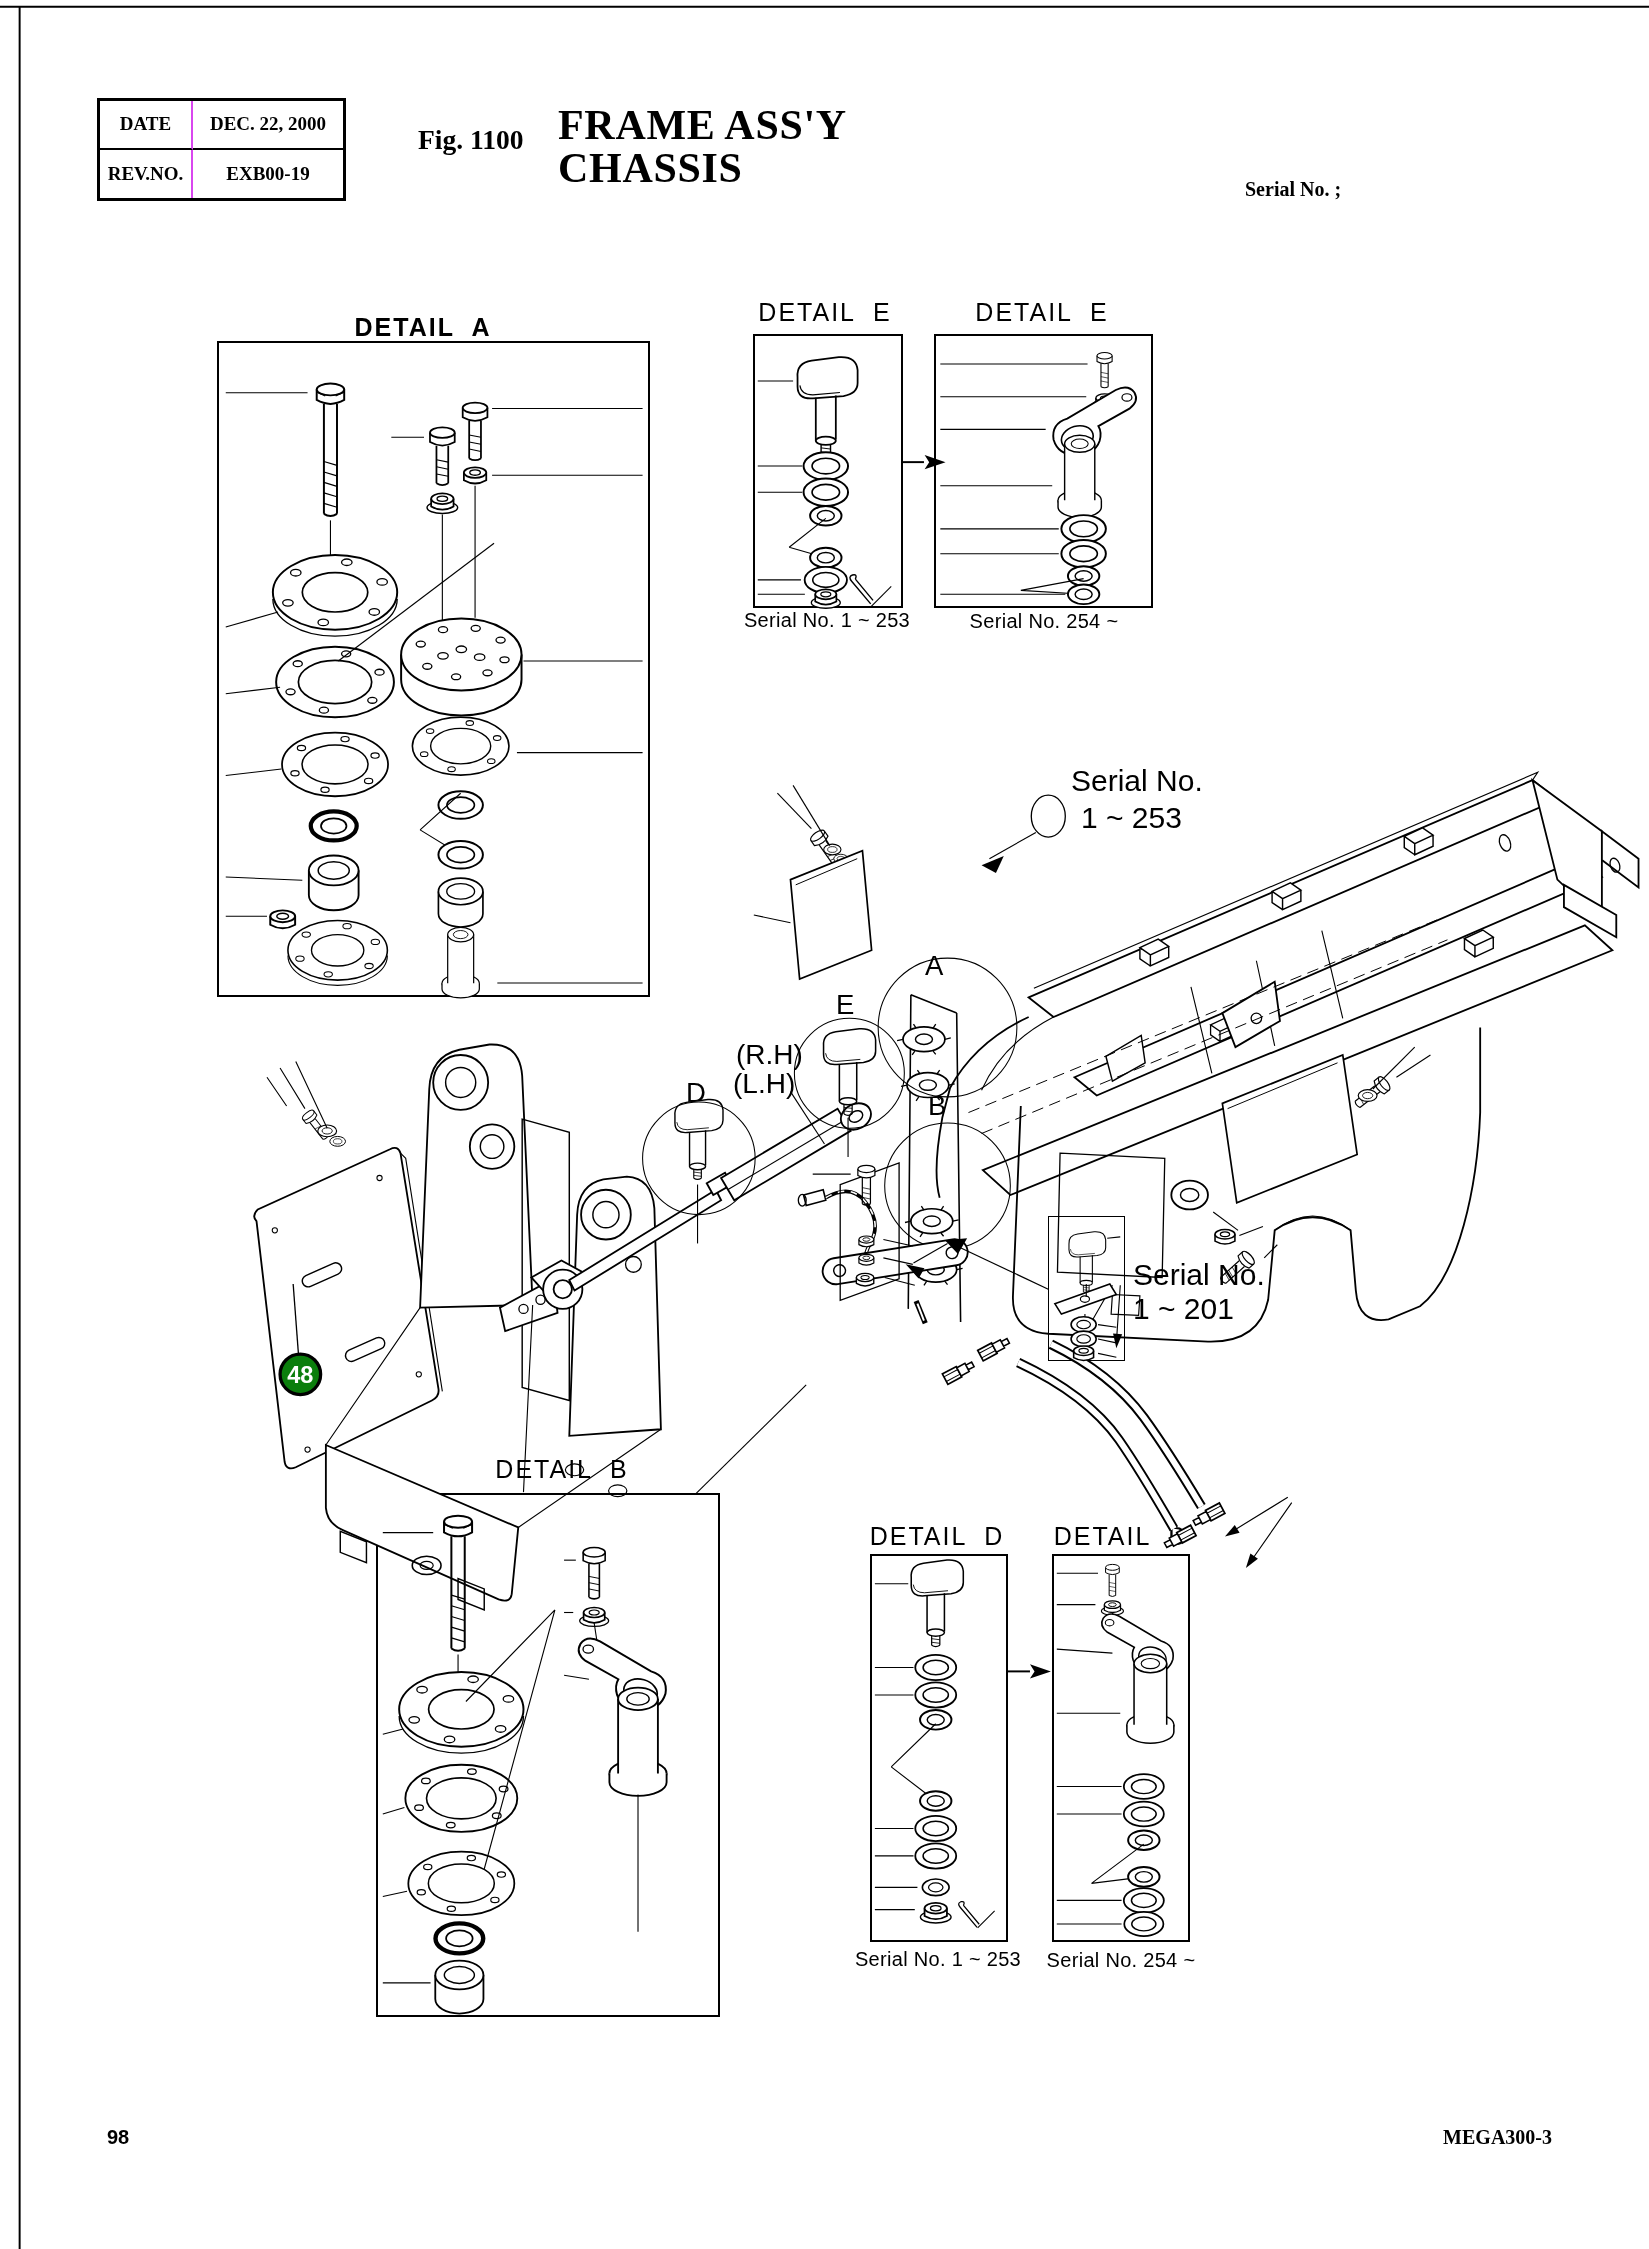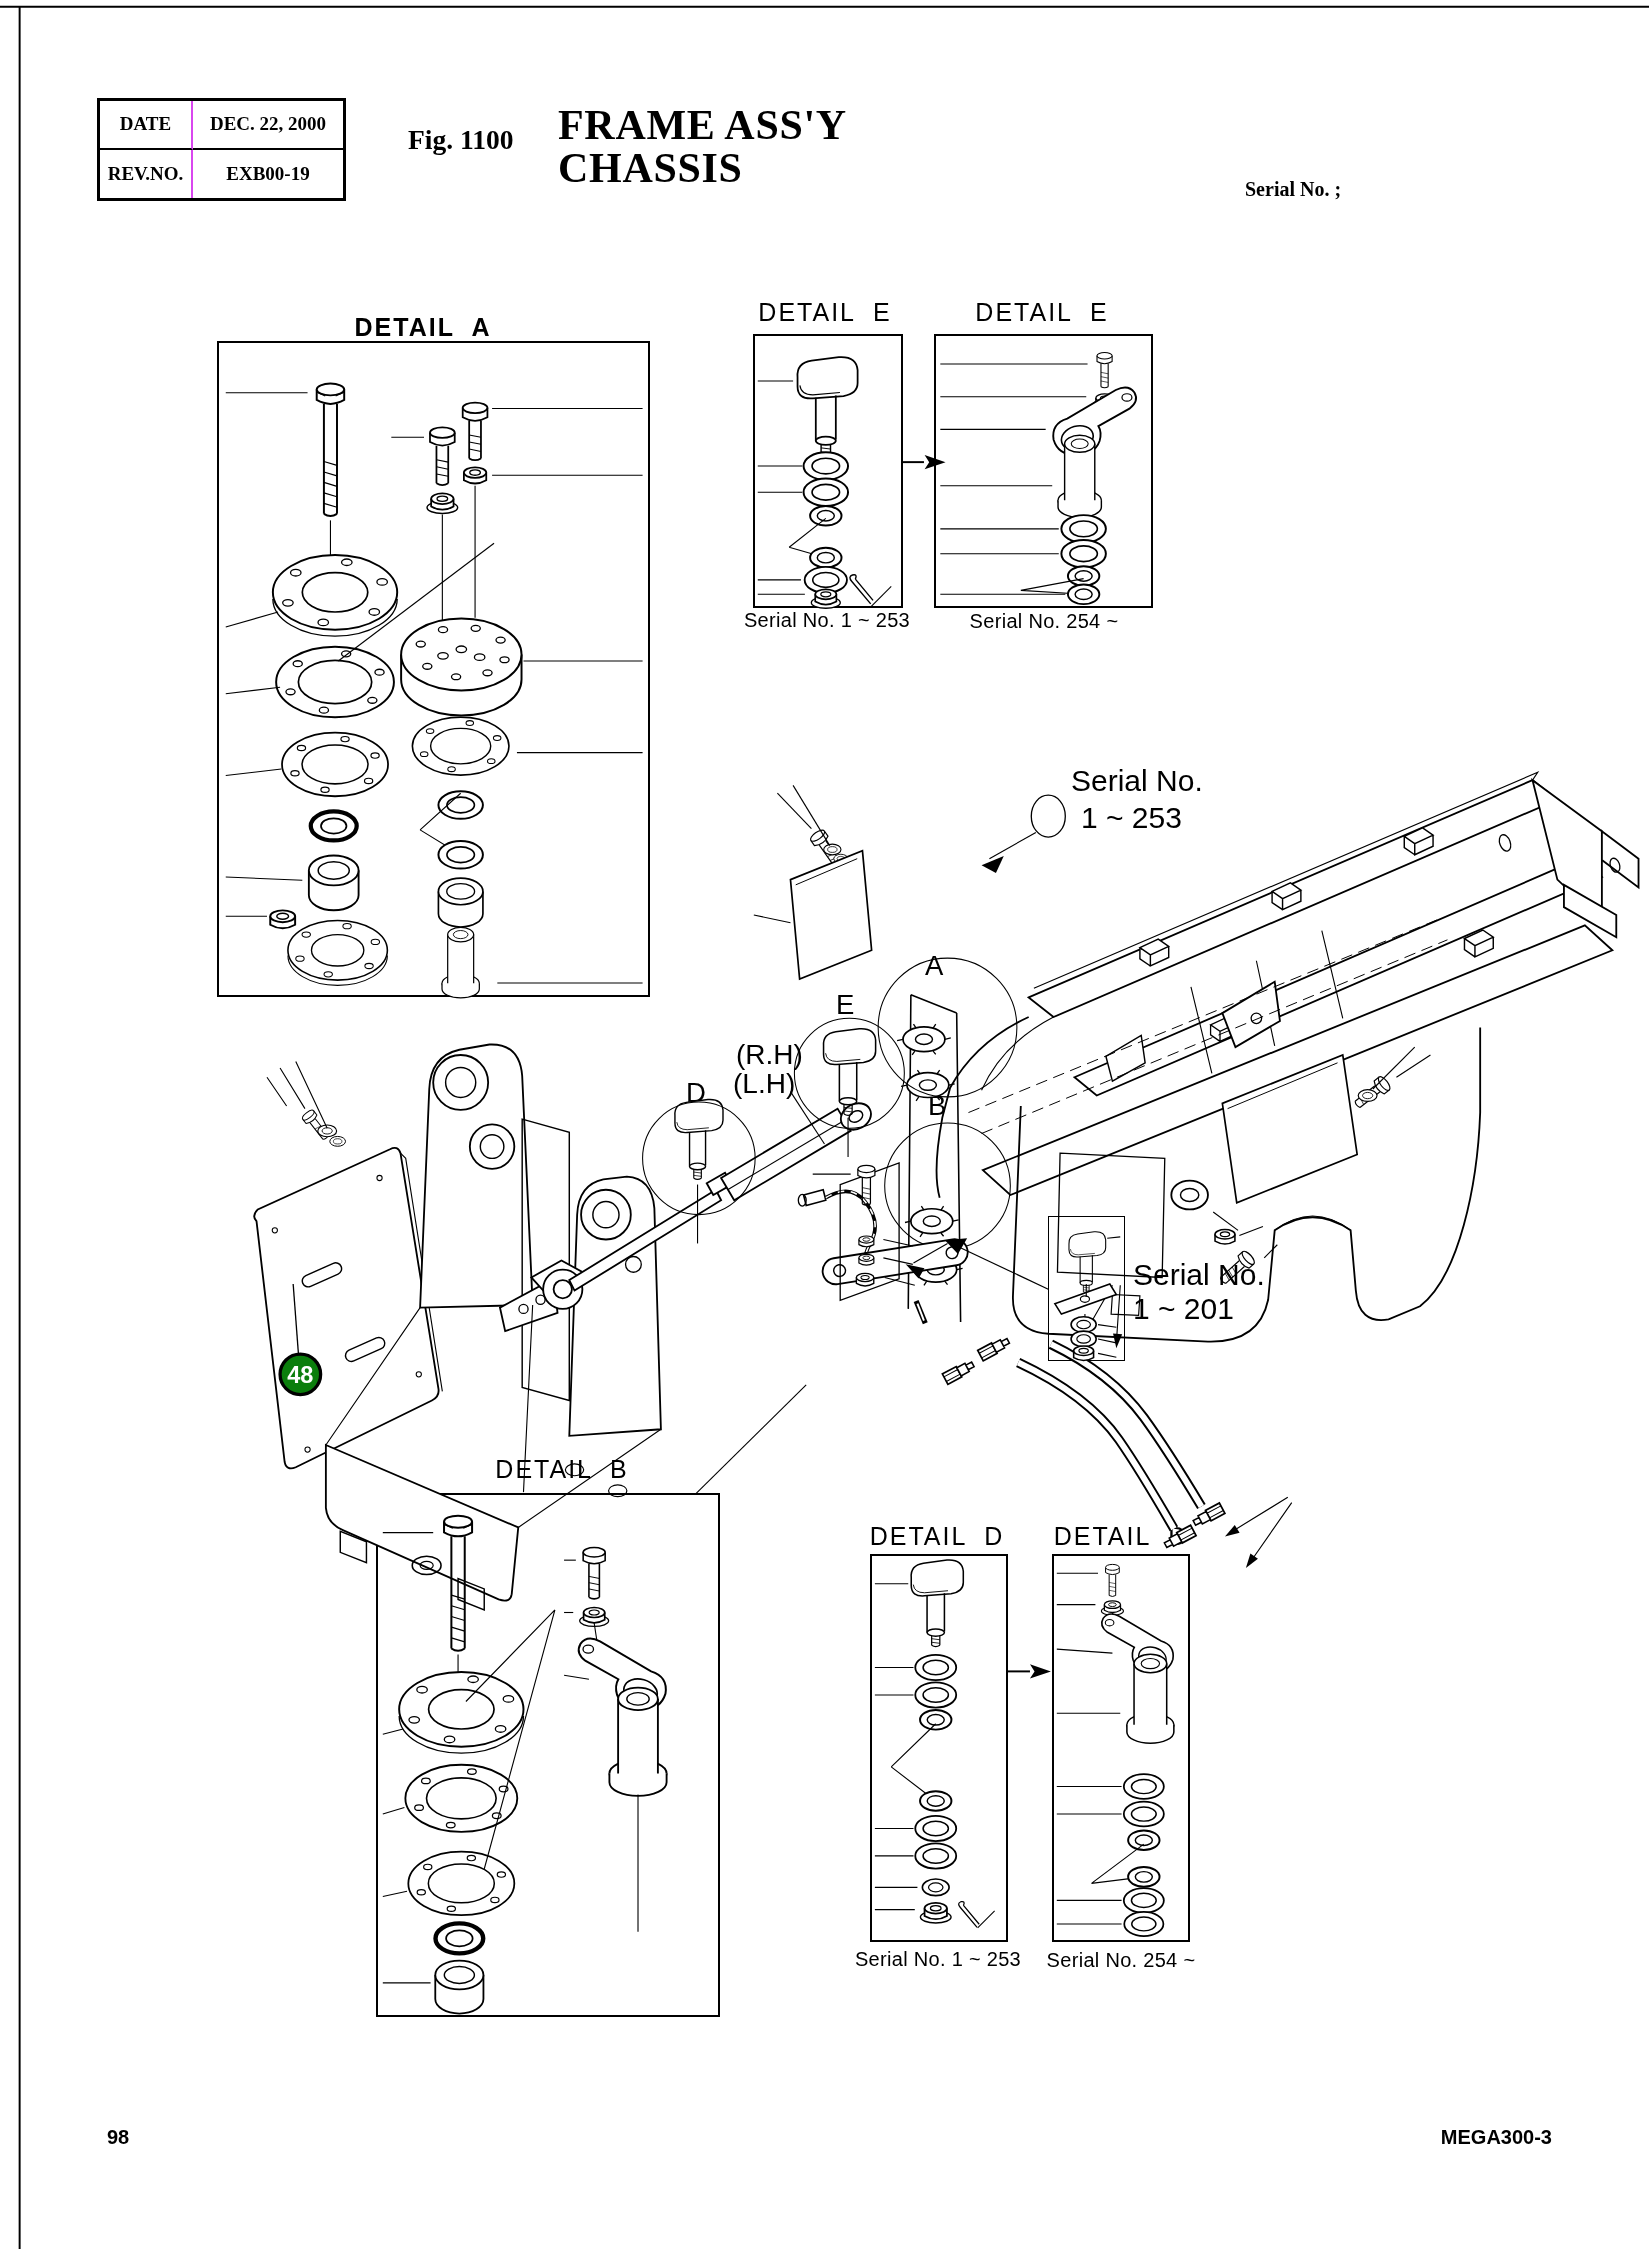--- a/index.html
+++ b/index.html
@@ -35,21 +35,21 @@
 </head>
 <body>
 
 <div class="hdr-table">
   <div class="cell lbl top">DATE</div>
   <div class="cell top">DEC. 22, 2000</div>
   <div class="cell lbl">REV.NO.</div>
   <div class="cell">EXB00-19</div>
 </div>
 
-<div class="t serifB figlbl" style="left:408px;top:124px;">Fig. 1100</div>
+<div class="t serifB figlbl" style="left:418px;top:124px;">Fig. 1100</div>
 <div class="t serifB bigtitle" style="left:558px;top:101px;">FRAME ASS'Y</div>
 <div class="t serifB bigtitle" style="left:558px;top:144px;">CHASSIS</div>
 <div class="t serifB serialnote" style="left:1245px;top:178px;">Serial No. ;</div>
 
 <div class="t dtitle ctr" style="left:423px;top:313px;font-weight:bold;">DETAIL  A</div>
 <div class="t dtitle ctr" style="left:825px;top:298px;">DETAIL  E</div>
 <div class="t dtitle ctr" style="left:1042px;top:298px;">DETAIL  E</div>
 <div class="t cap ctr" style="left:827px;top:609px;">Serial No. 1 ~ 253</div>
 <div class="t cap ctr" style="left:1044px;top:610px;">Serial No. 254 ~</div>
 <div class="t dtitle ctr" style="left:562px;top:1455px;">DETAIL  B</div>
@@ -64,21 +64,21 @@
 <div class="t note" style="left:1133px;top:1292px;">1 ~ 201</div>
 
 <div class="t ref" style="left:925px;top:950px;">A</div>
 <div class="t ref" style="left:836px;top:989px;">E</div>
 <div class="t ref" style="left:686px;top:1077px;">D</div>
 <div class="t ref" style="left:928px;top:1090px;">B</div>
 <div class="t rl" style="left:736px;top:1039px;">(R.H)</div>
 <div class="t rl" style="left:733px;top:1068px;">(L.H)</div>
 
 <div class="t foot" style="left:107px;top:2126px;">98</div>
-<div class="t foot" style="left:1552px;top:2126px;transform:translateX(-100%);">MEGA300-3</div>
+<div class="t foot" style="left:1552px;top:2126px;transform:translateX(-100%);font-family:Liberation Serif, serif;">MEGA300-3</div>
 
 <div class="box" style="left:217px;top:341px;width:429px;height:652px;"></div>
 <div class="box" style="left:753px;top:334px;width:146px;height:270px;"></div>
 <div class="box" style="left:934px;top:334px;width:215px;height:270px;"></div>
 <div class="box" style="left:376px;top:1493px;width:340px;height:520px;"></div>
 <div class="box" style="left:870px;top:1554px;width:134px;height:384px;"></div>
 <div class="box" style="left:1052px;top:1554px;width:134px;height:384px;"></div>
 <div class="thinbox" style="left:1048px;top:1216px;width:75px;height:143px;"></div>
 
 <svg width="1649" height="2250" viewBox="0 0 2520 3438">

